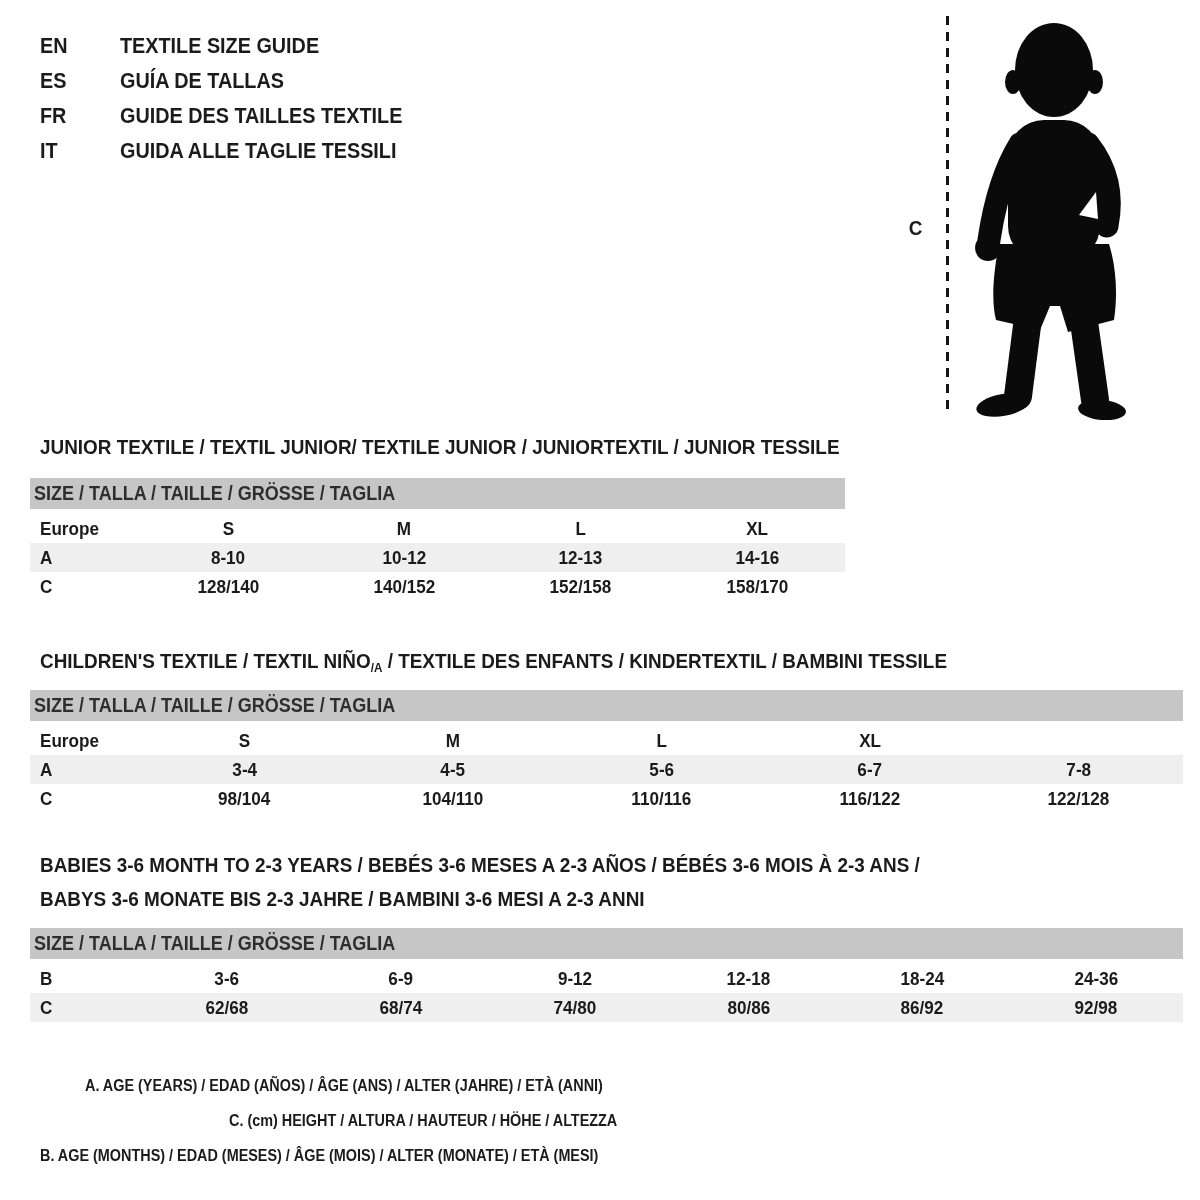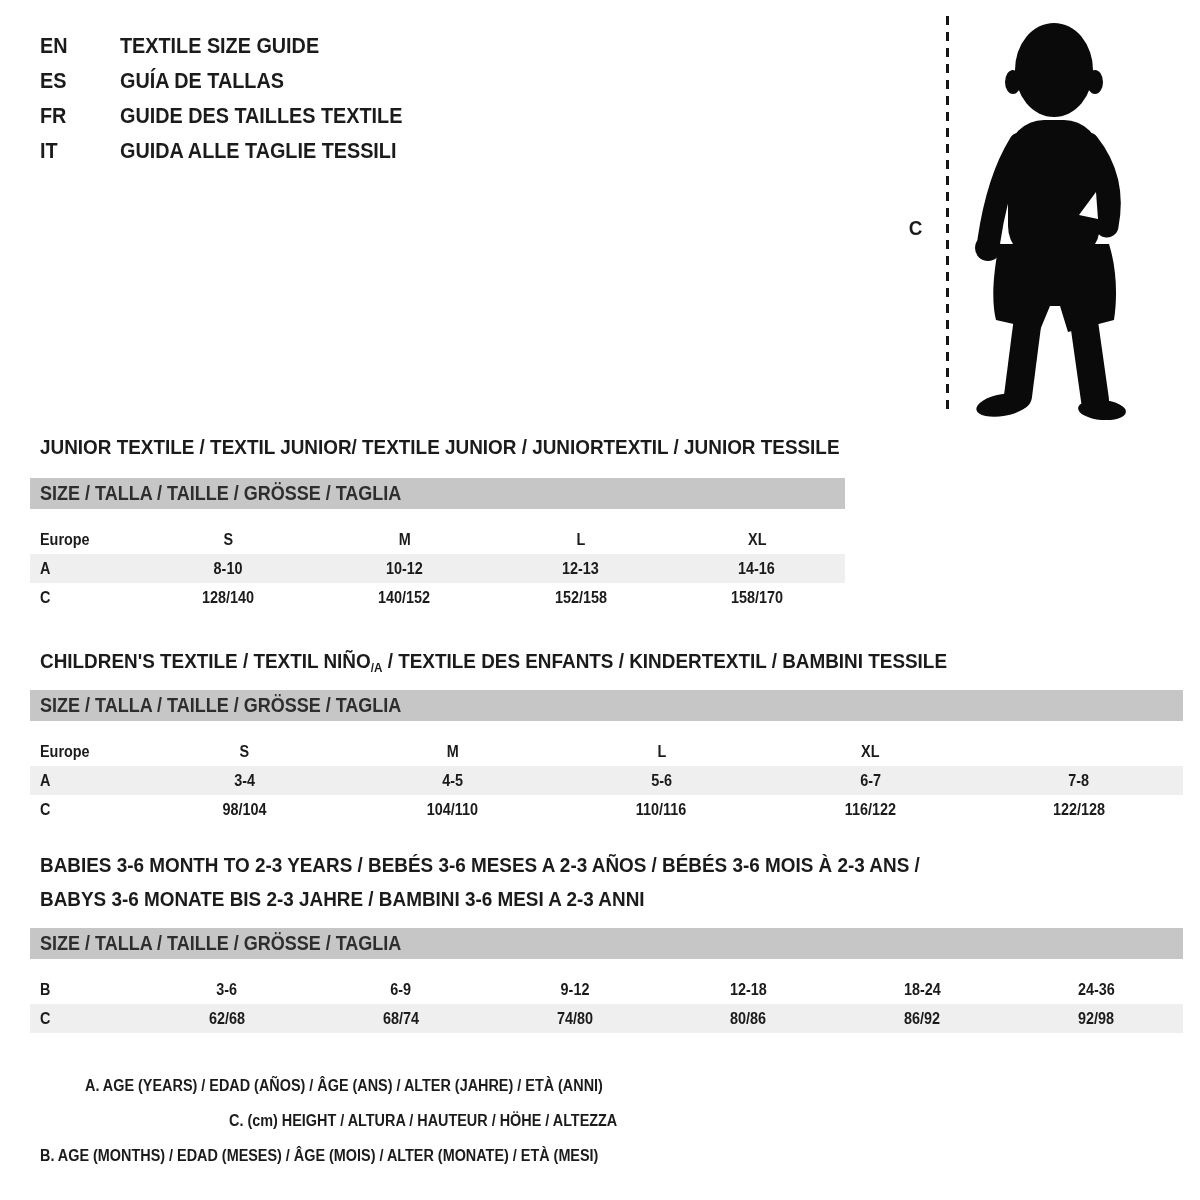--- a/index.html
+++ b/index.html
@@ -33,23 +33,23 @@
   .silhouette{position:absolute;left:966px;top:18px;}
 
   
   .sec-title{
     position:absolute;left:40px;font-size:21px;line-height:26px;white-space:pre-line;
   }
   .sec-title .sub{font-size:13px;vertical-align:-4px;}
   .size-table{position:absolute;left:30px;}
   .table-header{
     height:31px;line-height:31px;background:var(--headerbg,#c6c6c6);
-    color:#2e2e2e;font-size:20px;padding-left:10px;margin-bottom:16px;
+    color:#2e2e2e;font-size:20px;padding-left:4px;margin-bottom:5px;
   }
-  .t-row{display:grid;height:29px;line-height:29px;font-size:16px;align-items:center;}
+  .t-row{display:grid;height:29px;line-height:29px;font-size:19px;align-items:center;}
   .t-row.shaded{background:var(--shadedbg,#efefef);}
   .cell-label{padding-left:10px;text-align:left;}
   .cell-value{text-align:center;}
 
   
   .legend{position:absolute;left:40px;top:1068px;}
   .legend-line{height:35px;line-height:35px;font-size:16px;text-align:right;}
 </style>
 </head>
 <body style="--text: #1b1b1b; --headerbg: #c6c6c6; --shadedbg: #efefef; background: rgb(255, 255, 255);">

